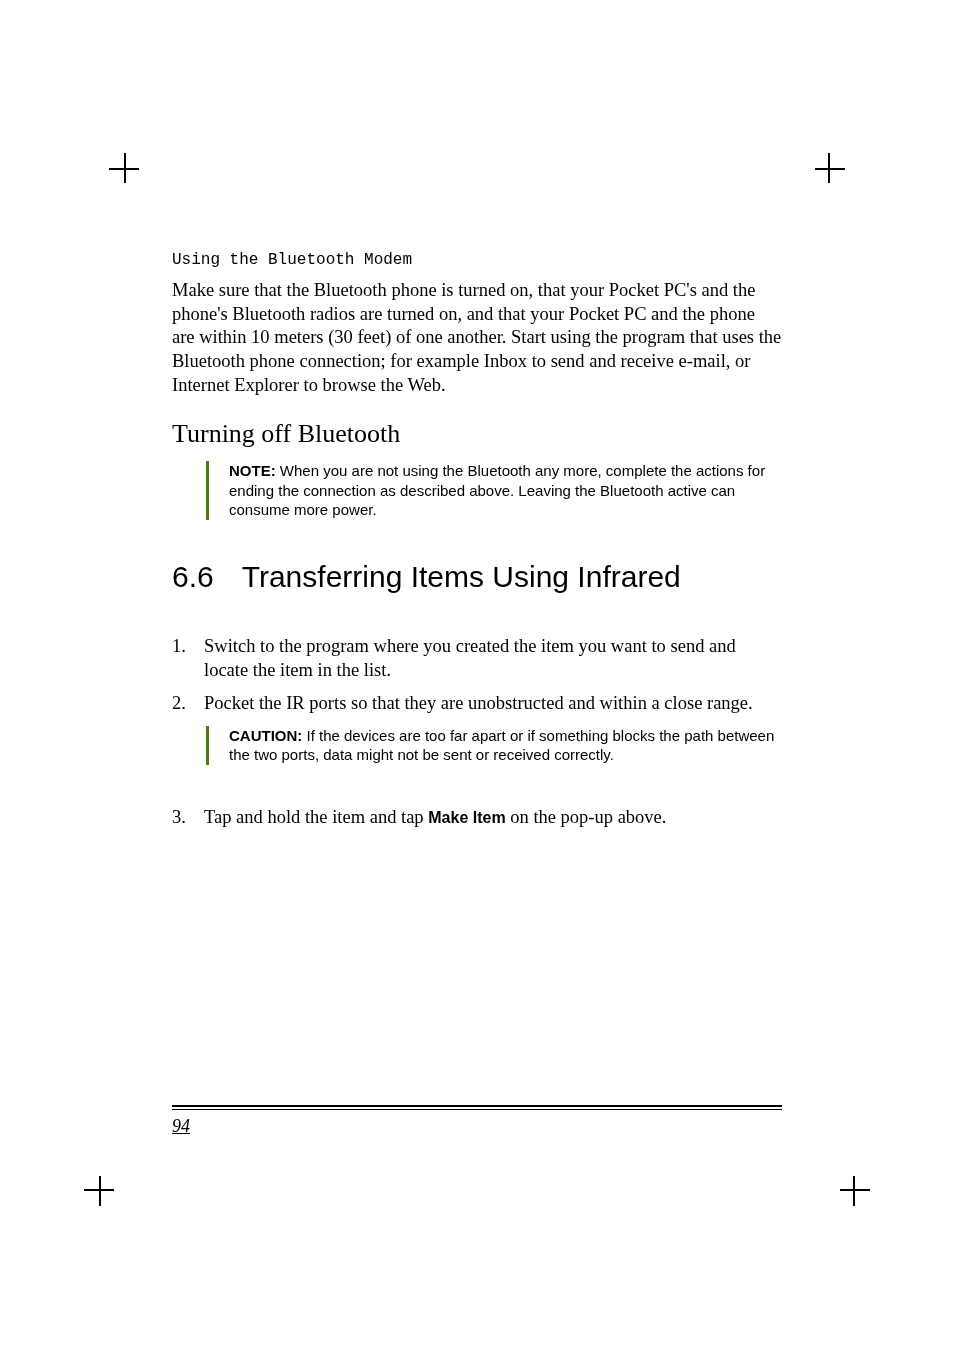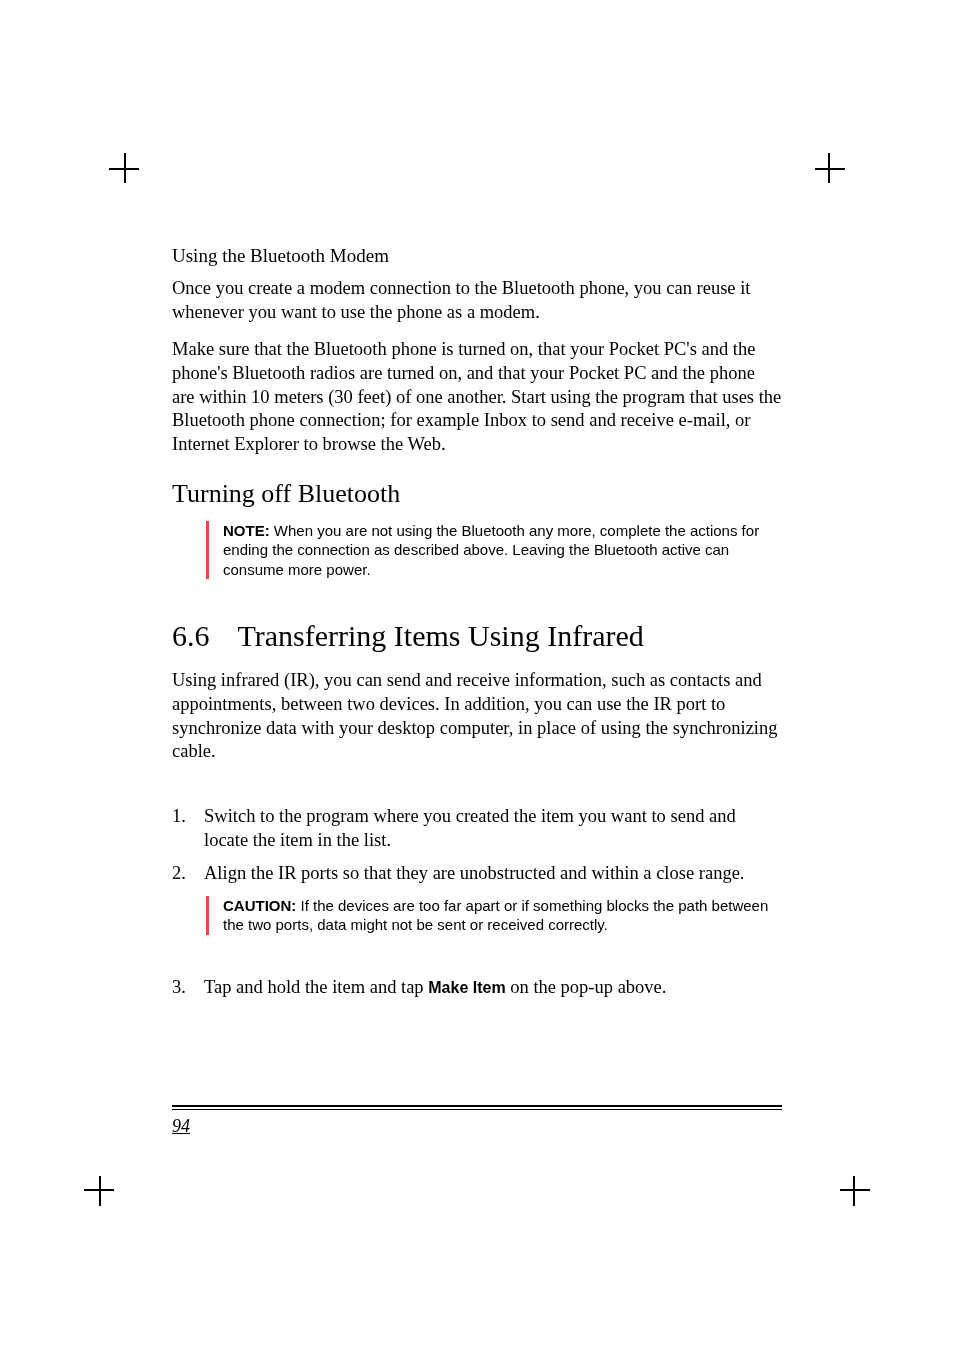--- a/index.html
+++ b/index.html
@@ -22,54 +22,55 @@
     .crop-br-v { bottom: 145px; right: 99px; width: 2px; height: 30px; }
 
     .page {
       position: absolute;
       top: 245px;
       left: 172px;
       width: 610px;
     }
 
     .h3-sub {
-      font-family: Liberation Serif, serif;
-      font-size: 19px;
+      font-family: Liberation Mono, monospace;
+      font-size: 16px;
       font-weight: 400;
       margin-bottom: 10px;
+      margin-top: 6px;
     }
     .h2 {
       font-family: Liberation Serif, serif;
       font-size: 26px;
       font-weight: 400;
       margin-top: 22px;
       margin-bottom: 12px;
     }
     .h1 {
-      font-family: Liberation Serif, serif;
+      font-family: Liberation Sans, sans-serif;
       font-size: 30px;
       font-weight: 400;
       margin-top: 40px;
       margin-bottom: 16px;
     }
     .h1-num { display: inline-block; margin-right: 28px; }
     .para {
       font-size: 18.5px;
       line-height: 1.28;
       margin-bottom: 14px;
     }
     .bold-ui {
       font-family: Arial, Helvetica, sans-serif;
       font-weight: bold;
       font-size: 16px;
     }
     .note-block {
       margin-left: 34px;
-      border-left: 3px solid #ef4444;
-      padding-left: 14px;
+      border-left: 3px solid #4d7c0f;
+      padding-left: 20px;
       margin-top: 8px;
       margin-bottom: 10px;
     }
     .note-text {
       font-family: Arial, Helvetica, sans-serif;
       font-size: 15px;
       line-height: 1.3;
     }
     .note-label {
       font-family: Arial, Helvetica, sans-serif;
@@ -130,43 +131,41 @@
 <div class="crop-mark crop-tr-v"></div>
 <div class="crop-mark crop-bl-h"></div>
 <div class="crop-mark crop-bl-v"></div>
 <div class="crop-mark crop-br-h"></div>
 <div class="crop-mark crop-br-v"></div>
 
 <div class="page">
 
   <div class="h3-sub">Using the Bluetooth Modem</div>
 
-  <p class="para">Once you create a modem connection to the Bluetooth phone, you can reuse it whenever you want to use the phone as a modem.</p>
 
   <p class="para">Make sure that the Bluetooth phone is turned on, that your Pocket PC's and the phone's Bluetooth radios are turned on, and that your Pocket PC and the phone are within 10 meters (30 feet) of one another. Start using the program that uses the Bluetooth phone connection; for example Inbox to send and receive e-mail, or Internet Explorer to browse the Web.</p>
 
   <div class="h2">Turning off Bluetooth</div>
 
 
   <div class="note-block">
     <p class="note-text">
       <span class="note-label">NOTE:</span><span> When you are not using the Bluetooth any more, complete the actions for ending the connection as described above. Leaving the Bluetooth active can consume more power.</span>
     </p>
   </div>
 
   <div class="h1">
     <span class="h1-num">6.6</span><span>Transferring Items Using Infrared</span>
   </div>
 
-  <p class="para">Using infrared (IR), you can send and receive information, such as contacts and appointments, between two devices. In addition, you can use the IR port to synchronize data with your desktop computer, in place of using the synchronizing cable.</p>
 
 
   <ol class="steps">
     <li>Switch to the program where you created the item you want to send and locate the item in the list.</li>
-    <li>Align the IR ports so that they are unobstructed and within a close range.</li>
+    <li>Pocket the IR ports so that they are unobstructed and within a close range.</li>
   </ol>
 
   <div class="note-block">
     <p class="note-text">
       <span class="note-label">CAUTION:</span><span> If the devices are too far apart or if something blocks the path between the two ports, data might not be sent or received correctly.</span>
     </p>
   </div>
 
   <ol class="steps" start="3" style="counter-reset: step 2;">
     <li>

